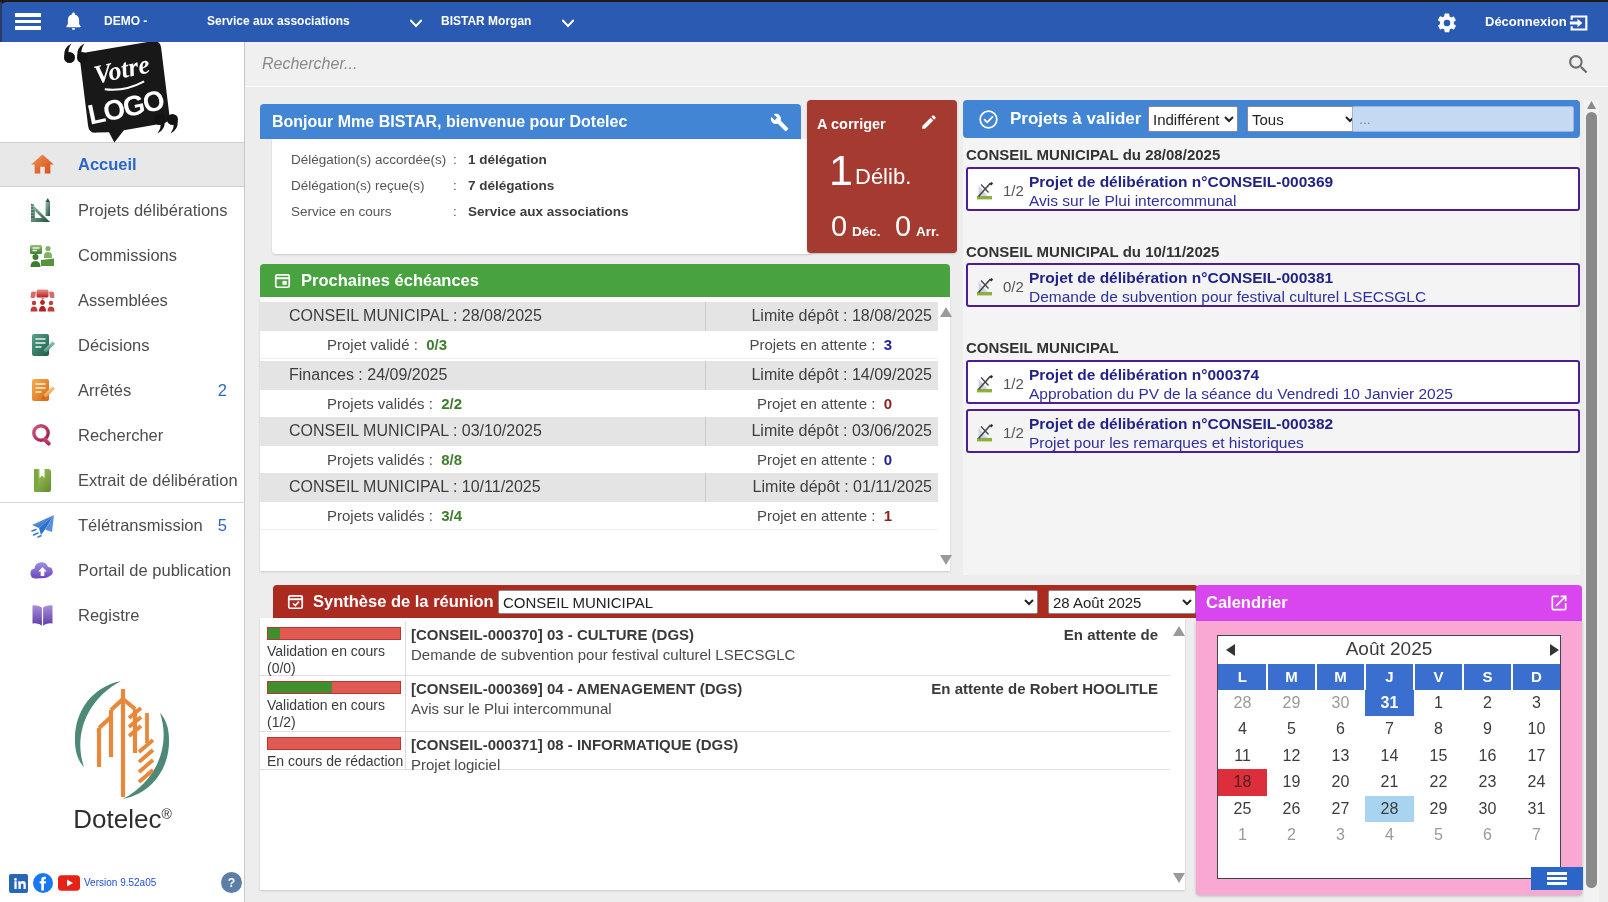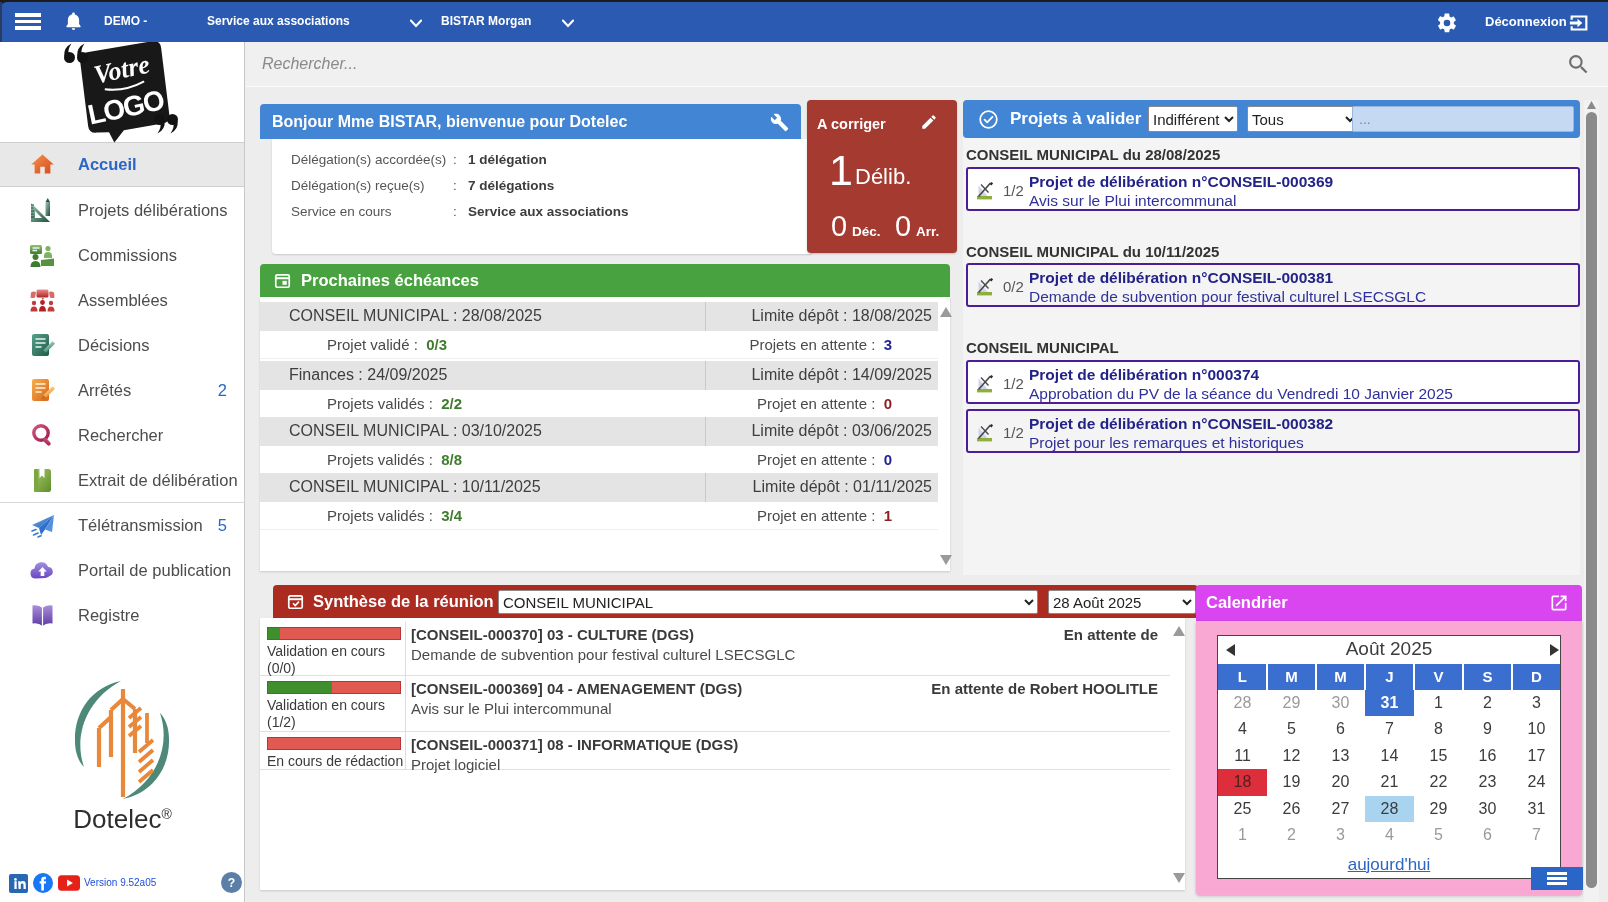--- a/index.html
+++ b/index.html
@@ -592,21 +592,20 @@
         <span style="left:245px">S</span>
         <span style="left:294px">D</span>
       <i style="position:absolute;left:48px;top:0;width:2px;height:26px;background:#fff"></i>
         <i style="position:absolute;left:97px;top:0;width:2px;height:26px;background:#fff"></i>
         <i style="position:absolute;left:146px;top:0;width:2px;height:26px;background:#fff"></i>
         <i style="position:absolute;left:195px;top:0;width:2px;height:26px;background:#fff"></i>
         <i style="position:absolute;left:244px;top:0;width:2px;height:26px;background:#fff"></i>
         <i style="position:absolute;left:293px;top:0;width:2px;height:26px;background:#fff"></i>
     </div>
   </div>
-  <a class="abs" style="left:21px;width:344px;text-align:center;top:234px;font-size:17px;color:#2a66c8;text-decoration:underline">aujourd'hui</a>
 </div>
 <div id="cal-grid">
 <div class="cal-cell" style="left:1218px;top:689.5px;color:#9a9a9a">28</div>
 <div class="cal-cell" style="left:1267px;top:689.5px;color:#9a9a9a">29</div>
 <div class="cal-cell" style="left:1316px;top:689.5px;color:#9a9a9a">30</div>
 <div class="cal-cell" style="left:1365px;top:689.5px;background:#3a6fd0;color:#fff;font-weight:bold">31</div>
 <div class="cal-cell" style="left:1414px;top:689.5px;">1</div>
 <div class="cal-cell" style="left:1463px;top:689.5px;">2</div>
 <div class="cal-cell" style="left:1512px;top:689.5px;">3</div>
 <div class="cal-cell" style="left:1218px;top:716.0px;">4</div>

